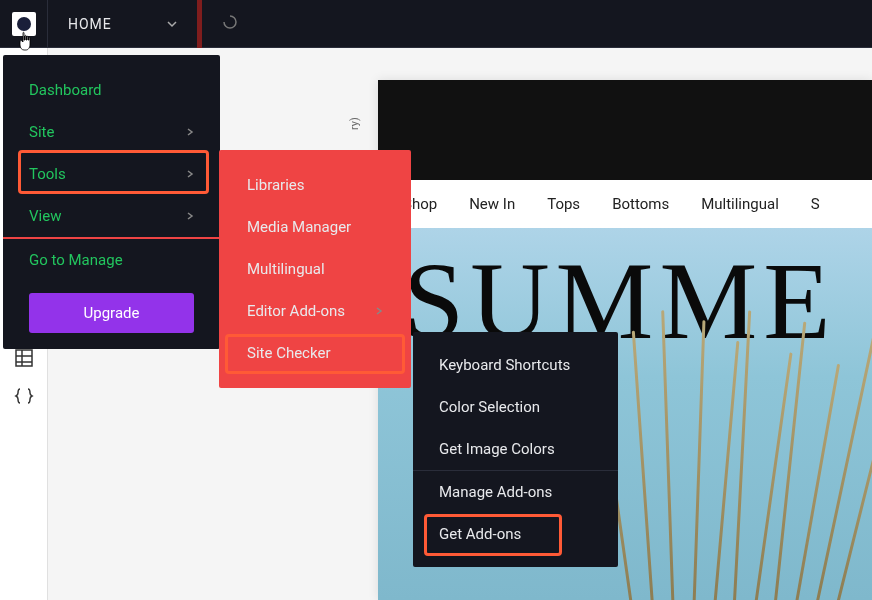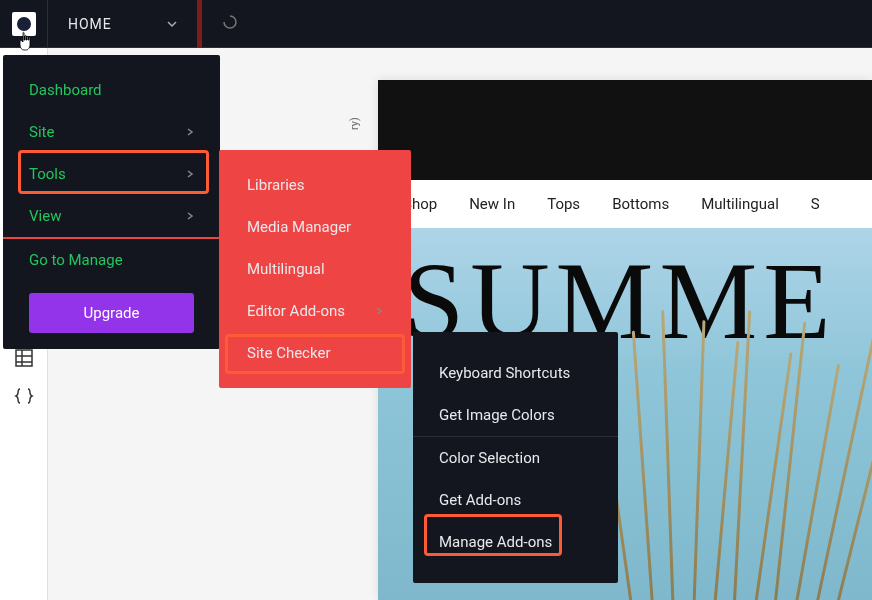--- a/index.html
+++ b/index.html
@@ -26,21 +26,21 @@
   
   .highlight-box { border: 3px solid #ff5a36; border-radius: 4px; }
   .tools-highlight { position: absolute; left: 18px; top: 150px; width: 191px; height: 44px; z-index: 51; pointer-events: none; }
   
   .upgrade-btn { margin: 12px 26px 0 26px; background: #9333ea; color: #fff; text-align: center; padding: 11px 0; border-radius: 3px; font-size: 15px; cursor: pointer; }
   
   .sub-menu { position: absolute; left: 219px; top: 150px; width: 192px; background: #ef4444; border-radius: 2px; padding: 14px 0; z-index: 50; }
   .sub-item { padding: 12px 28px; color: #e8e9ec; font-size: 15px; display: flex; align-items: center; justify-content: space-between; cursor: pointer; }
   .addons-highlight { position: absolute; left: 225px; top: 334px; width: 180px; height: 40px; z-index: 51; pointer-events: none; }
   
-  .sub-menu2 { position: absolute; left: 413px; top: 332px; width: 205px; background: #14161f; border-radius: 2px; padding: 20px 0; z-index: 50; }
+  .sub-menu2 { position: absolute; left: 413px; top: 332px; width: 205px; background: #14161f; border-radius: 2px; padding: 12px 0; z-index: 50; }
   .sub2-item { padding: 12px 26px; color: #e8e9ec; font-size: 15px; cursor: pointer; }
   .sub2-item.divider-after { border-bottom: 1px solid #2a2d3a; }
   .getaddons-highlight { position: absolute; left: 424px; top: 514px; width: 138px; height: 42px; z-index: 51; pointer-events: none; }
   
   .canvas { position: absolute; left: 378px; top: 80px; width: 494px; height: 520px; background: #fff; box-shadow: 0 0 10px rgba(0,0,0,0.1); }
   .canvas-header-dark { height: 100px; background: #111; }
   .canvas-nav { height: 48px; background: #fff; display: flex; align-items: center; gap: 32px; padding: 0 25px; font-size: 15px; color: #222; }
   .canvas-nav span { cursor: pointer; }
   .hero { position: relative; height: 372px; background: linear-gradient(180deg, #aed4e8 0%, #8ec5d8 40%, #7fb8cc 100%); overflow: hidden; }
   .hero-text { position: absolute; left: 25px; top: 10px; font-family: Georgia, 'Times New Roman', serif; font-size: 110px; letter-spacing: 6px; color: #0a0a0a; font-weight: 400; }
@@ -167,26 +167,26 @@
   <div class="sub-item">
     <span>Site Checker</span>
   </div>
 </div>
 <div class="highlight-box addons-highlight"></div>
 
 <div class="sub-menu2">
   <div class="sub2-item">
     <span>Keyboard Shortcuts</span>
   </div>
+  <div class="sub2-item">
+    <span>Color Selection</span>
+  </div>
   <div class="sub2-item divider-after">
     <span>Get Image Colors</span>
   </div>
   <div class="sub2-item">
-    <span>Color Selection</span>
+    <span>Manage Add-ons</span>
   </div>
   <div class="sub2-item">
     <span>Get Add-ons</span>
-  </div>
-  <div class="sub2-item">
-    <span>Manage Add-ons</span>
   </div>
 </div>
 <div class="highlight-box getaddons-highlight"></div>
 
 </body></html>

